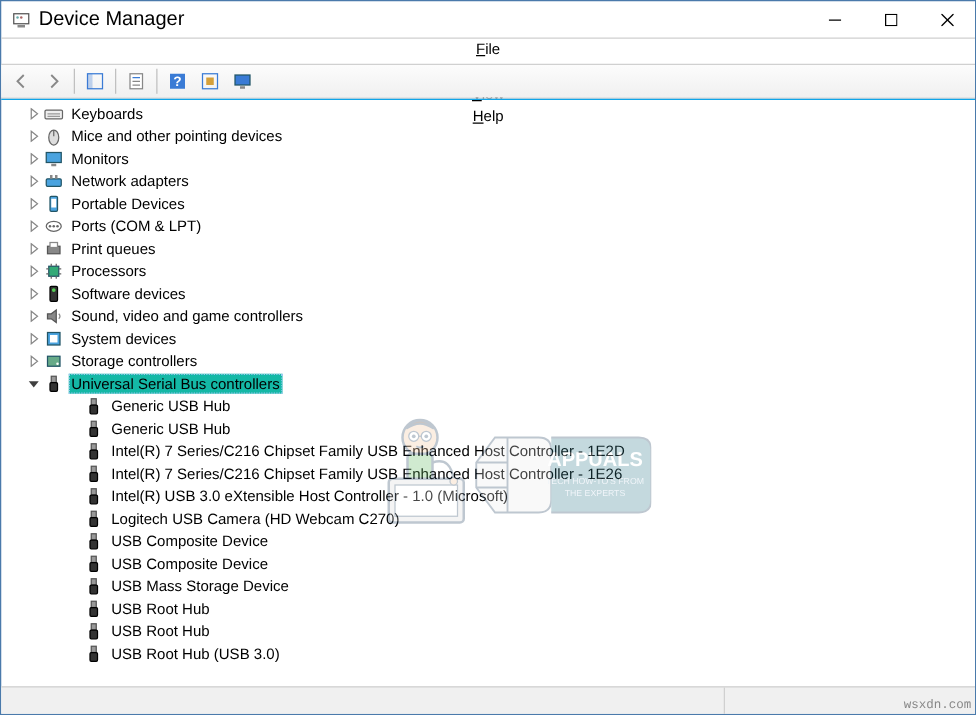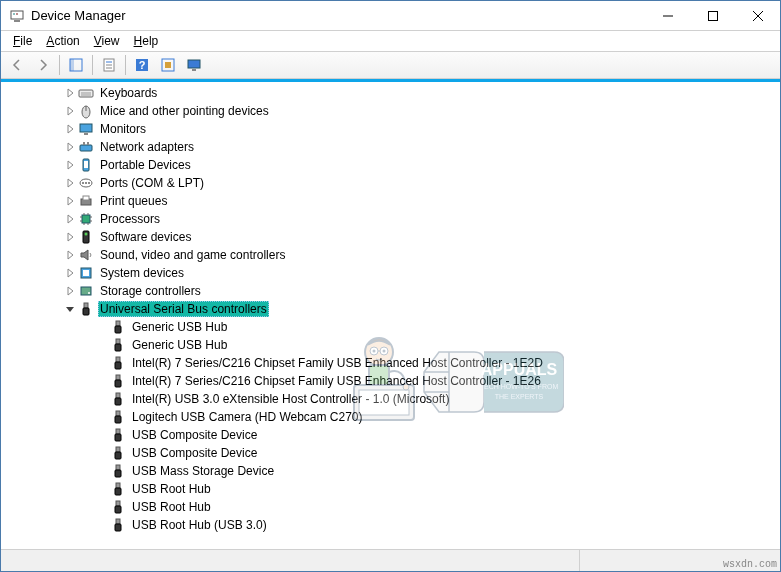--- a/index.html
+++ b/index.html
@@ -1,29 +1,29 @@
 <!DOCTYPE html>
 <html><head>
 <meta charset="utf-8">
 <style>
 * { box-sizing: border-box; margin: 0; padding: 0; font-family: "Segoe UI", Tahoma, sans-serif; }
 body { background: #fff; width: 781px; height: 572px; overflow: hidden; position: relative; }
 .window { width: 781px; height: 572px; border: 1px solid #4a7aab; display: flex; flex-direction: column; background: #fff; }
 .titlebar { height: 30px; display: flex; align-items: center; padding: 0 0 0 8px; border-bottom: 1px solid #d0d0d0; }
 .titlebar-icon { width: 16px; height: 16px; margin-right: 6px; }
-.titlebar-title { font-size: 13px; flex: 1; }
+.titlebar-title { font-size: 16px; flex: 1; }
 .win-controls { display: flex; height: 100%; }
 .win-btn { width: 45px; height: 29px; display: flex; align-items: center; justify-content: center; cursor: default; }
-.menubar { height: 20px; display: flex; align-items: center; padding: 0 6px; gap: 2px; font-size: 12px; }
+.menubar { height: 20px; display: flex; align-items: center; padding: 0 6px; gap: 2px; font-size: 12px; flex-direction: column; }
 .menu-item { padding: 1px 6px; cursor: default; }
 .menu-item .ul { text-decoration: underline; }
 .toolbar { height: 28px; border-top: 1px solid #d0d0d0; border-bottom: 1px solid #d0d0d0; background: linear-gradient(#fcfcfc,#f0f0f0); display: flex; align-items: center; padding: 0 4px; gap: 2px; }
 .tool-btn { width: 24px; height: 24px; display: flex; align-items: center; justify-content: center; border: 1px solid transparent; cursor: default; }
 .tool-sep { width: 1px; height: 20px; background: #c0c0c0; margin: 0 2px; }
-.content { flex: 1; display: flex; border-top: 3px solid #0ea5e9; position: relative; overflow: hidden; padding-left: 43px; }
+.content { flex: 1; display: flex; border-top: 1px solid #0ea5e9; position: relative; overflow: hidden; }
 .tree-pane { flex: 1; overflow-y: scroll; overflow-x: hidden; padding: 2px 0 2px 6px; font-size: 12px; position: relative; }
 .tree-row { display: flex; align-items: center; height: 18px; white-space: nowrap; }
 .expander { width: 12px; height: 12px; display: flex; align-items: center; justify-content: center; cursor: default; margin-right: 2px; flex-shrink: 0; }
 .dev-icon { width: 16px; height: 16px; margin-right: 4px; flex-shrink: 0; display: flex; align-items: center; justify-content: center; }
 .label { padding: 0 2px; }
 .label.selected { background: #14b8a6; border: 1px dotted #99c9ef; padding: 0 1px; }
 .statusbar { height: 22px; border-top: 1px solid #d0d0d0; background: #f0f0f0; display: flex; }
 .status-cell { flex: 1; border-right: 1px solid #d0d0d0; }
 .status-cell:last-child { flex: 0 0 200px; border-right: none; }
 .watermark { position: absolute; left: 300px; top: 245px; opacity: 0.28; pointer-events: none; }

